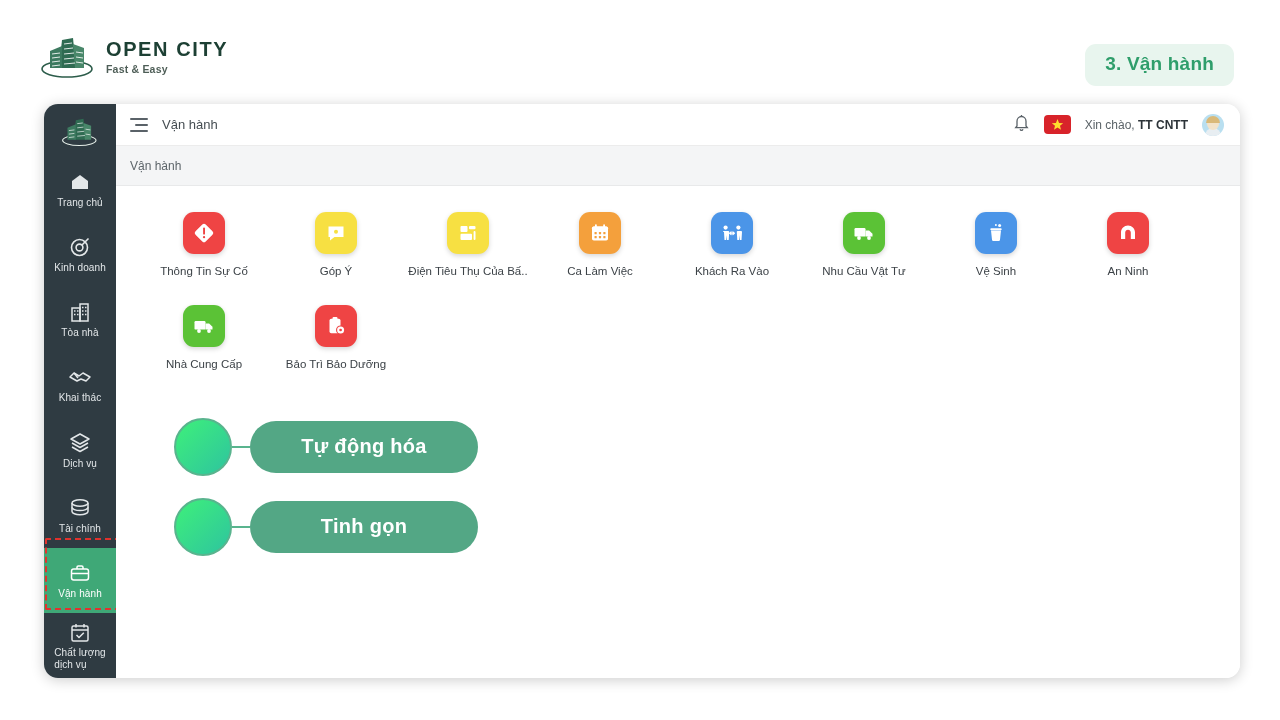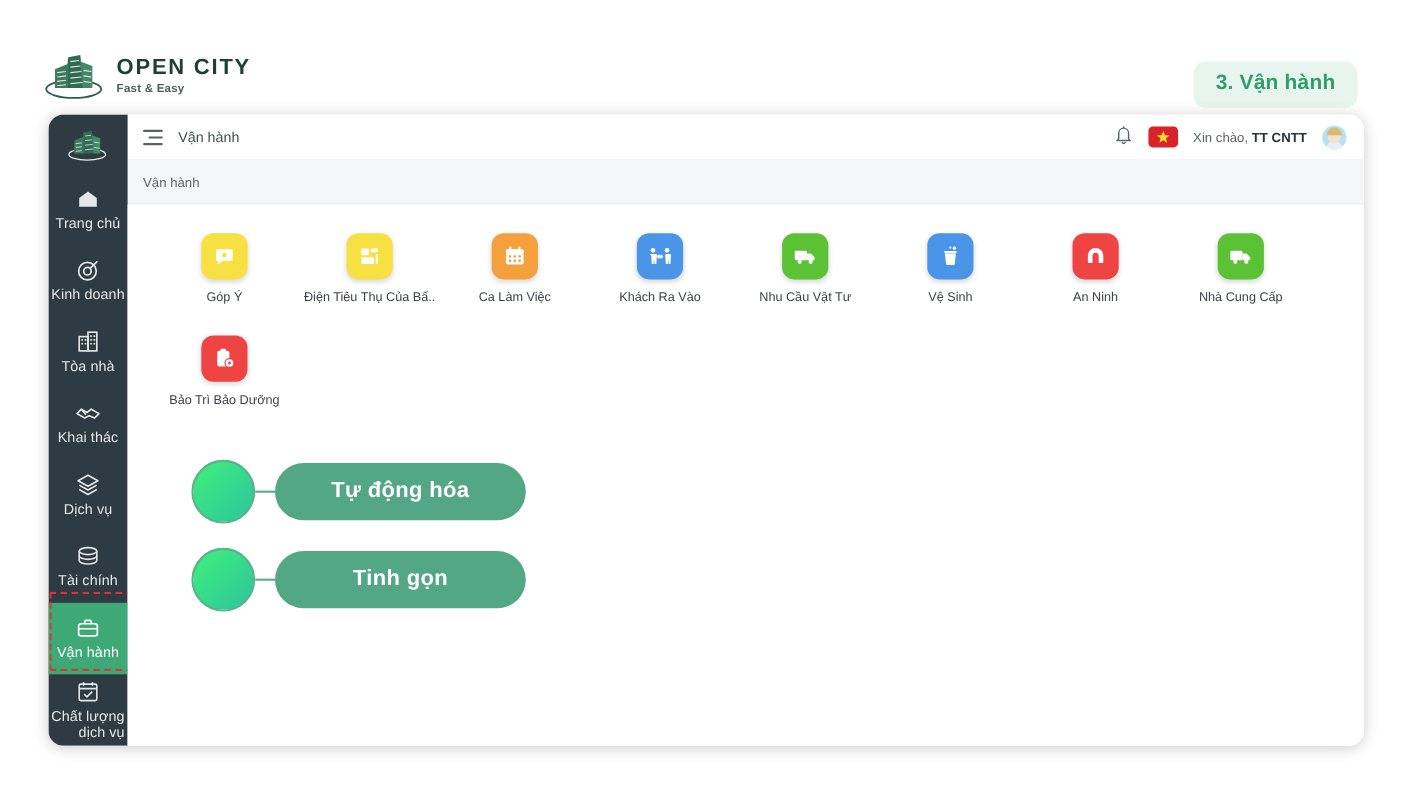--- a/index.html
+++ b/index.html
@@ -5,21 +5,21 @@
   * { box-sizing: border-box; margin: 0; padding: 0; }
   html, body {
     width: 1280px; height: 720px;
     background: #ffffff;
     font-family: "Liberation Sans", sans-serif;
     overflow: hidden;
   }
 
   
   .brandbar {
-    position: absolute; left: 0; top: 12px; width: 1280px; height: 98px;
+    position: absolute; left: 0; top: 0; width: 1280px; height: 98px;
     background: #ffffff;
   }
   .logo-wrap {
     position: absolute; left: 40px; top: 34px;
     display: flex; align-items: center; gap: 10px;
   }
   .logo-mark { width: 56px; height: 46px; }
   .logo-text { display: flex; flex-direction: column; justify-content: center; }
   .logo-title {
     font-size: 20px; font-weight: bold; letter-spacing: 1.6px;
@@ -62,21 +62,21 @@
     margin-top: 8px; margin-bottom: 6px;
   }
   .sb-item {
     width: 72px; height: 66px;
     display: flex; flex-direction: column; align-items: center; justify-content: center;
     gap: 4px; color: #e3e7e9; cursor: pointer;
     position: relative;
   }
   .sb-item .sb-ico { height: 22px; display: flex; align-items: center; }
   .sb-item .sb-lbl {
-    font-size: 13px; line-height: 1.15; text-align: right;
+    font-size: 10px; line-height: 1.15; text-align: left;
     letter-spacing: .1px; white-space: pre-line;
   }
   .sb-item.active { background: #3fa877; color: #ffffff; }
 
   .sb-highlight {
     position: absolute; left: 1px; top: 434px;
     width: 86px; height: 72px;
     border: 2.5px dashed #e0332e;
     border-radius: 2px;
     pointer-events: none;
@@ -361,20 +361,30 @@
     </div>
 
     <div class="breadcrumb">
       <span>Vận hành</span>
     </div>
 
     <div class="content">
 
       <div class="tile-grid">
 
+        <div class="tile">
+          <span class="tile-ico" style="background:#ef4444">
+            <svg width="24" height="24" viewBox="0 0 24 24">
+              <rect x="4.8" y="4.8" width="14.4" height="14.4" rx="2.4" fill="#ffffff" transform="rotate(45 12 12)"></rect>
+              <rect x="11.1" y="6.6" width="1.9" height="7" rx=".9" fill="#ef4444"></rect>
+              <circle cx="12.05" cy="16.2" r="1.15" fill="#ef4444"></circle>
+            </svg>
+          </span>
+          <span class="tile-lbl">Thông Tin Sự Cố</span>
+        </div>
 
 
         <div class="tile">
           <span class="tile-ico" style="background:#f7e042">
             <svg width="24" height="24" viewBox="0 0 24 24">
               <path d="M4.5 5.5 H19.5 V16 H10.5 L6 19.5 V16 H4.5 Z" fill="#ffffff"></path>
               <circle cx="12" cy="10.8" r="2" fill="#f7e042"></circle>
             </svg>
           </span>
           <span class="tile-lbl">Góp Ý</span>

